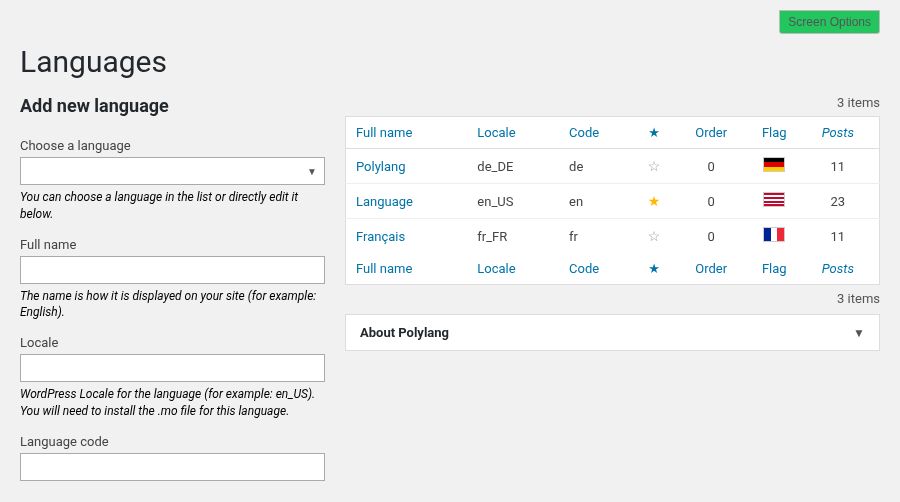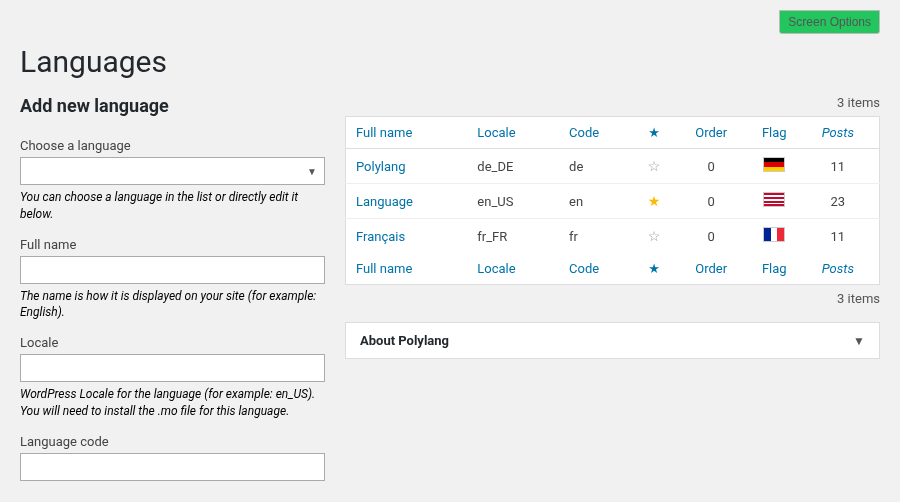--- a/index.html
+++ b/index.html
@@ -177,21 +177,21 @@
         );
     }
     .flag-fr {
       display: inline-block;
       width: 22px;
       height: 15px;
       background: linear-gradient(to right, #002395 33%, #fff 33%, #fff 66%, #ED2939 66%);
       border: 1px solid #ccc;
     }
     .about-section {
-      margin-top: 16px;
+      margin-top: 8px;
       background: #fff;
       border: 1px solid #ddd;
     }
     .about-header {
       display: flex;
       justify-content: space-between;
       align-items: center;
       padding: 10px 14px;
       cursor: pointer;
       background: #fff;

